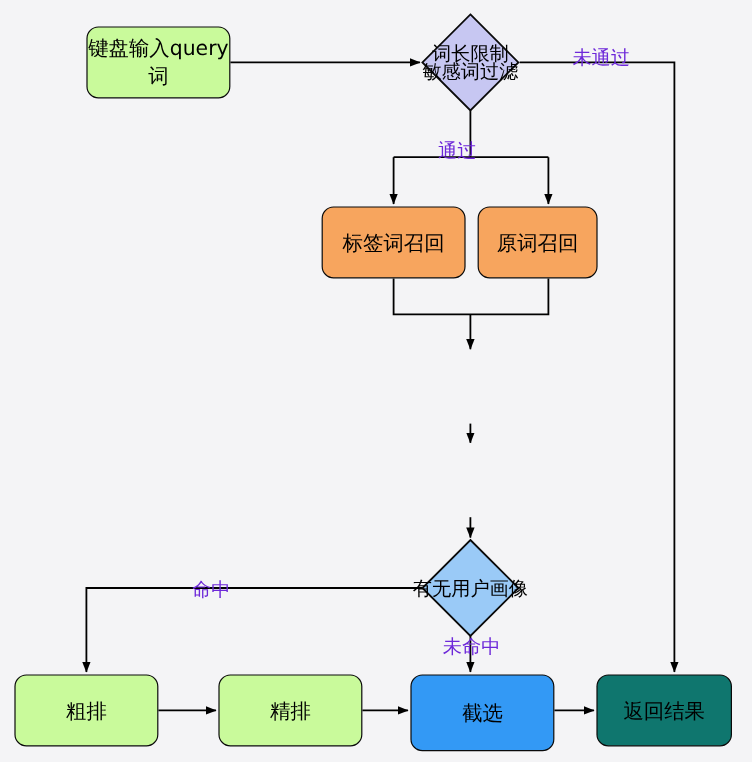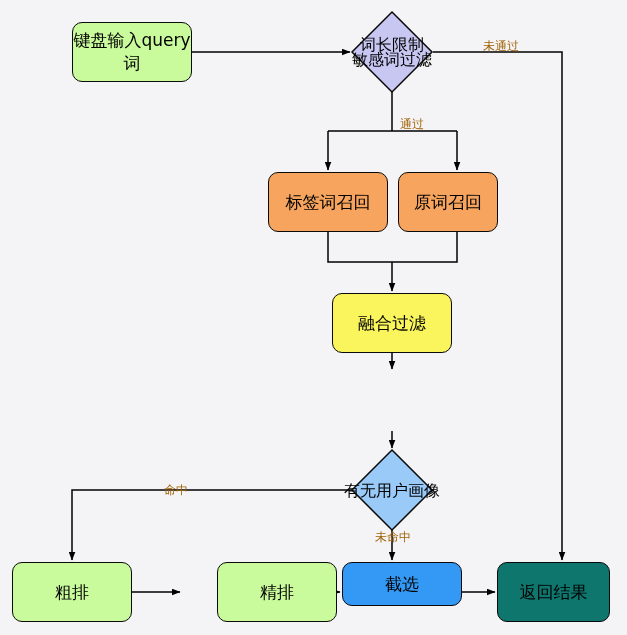--- a/index.html
+++ b/index.html
@@ -35,22 +35,22 @@
     position: absolute;
     font-size: 16px;
     color: #000;
     text-align: center;
     line-height: 15px;
     transform: translate(-50%, -50%);
     white-space: nowrap;
   }
   .edge-label {
     position: absolute;
-    font-size: 12px;
-    color: #a16207;
+    font-size: 16px;
+    color: #6d28d9;
     white-space: nowrap;
     transform: translateX(-50%);
   }
   .connector { stroke: #000; stroke-width: 1.5; fill: none; }
   .diamond-shape { stroke: #0a0a0a; stroke-width: 1.5; }
 </style>
 </head>
 <body>
 
 <div id="canvas" style="background-color: rgb(244, 244, 246);">
@@ -87,49 +87,46 @@
   </div>
 
   <div class="node" style="left: 268px; top: 172px; width: 120px; height: 60px; background-color: rgb(247, 165, 94); text-align: center;">
     <span>标签词召回</span>
   </div>
 
   <div class="node" style="left: 398px; top: 172px; width: 100px; height: 60px; background-color: rgb(247, 165, 94);">
     <span>原词召回</span>
   </div>
 
-  <div class="node" style="left: 332px; top: 293px; width: 120px; height: 60px; background-color: rgb(250, 245, 92);">
-    <span>融合过滤</span>
-  </div>
 
 
   <div class="node" style="left: 12px; top: 562px; width: 120px; height: 60px; background-color: rgb(201, 250, 155);">
     <span>粗排</span>
   </div>
 
-  <div class="node" style="left: 182px; top: 562px; width: 120px; height: 60px; background-color: rgb(201, 250, 155); margin-left: 35px;">
+  <div class="node" style="left: 182px; top: 562px; width: 120px; height: 60px; background-color: rgb(201, 250, 155);">
     <span>精排</span>
   </div>
 
-  <div class="node" style="left: 342px; top: 562px; width: 120px; height: 44px; background-color: rgb(51, 153, 245);">
+  <div class="node" style="left: 342px; top: 562px; width: 120px; height: 64px; background-color: rgb(51, 153, 245);">
     <span>截选</span>
   </div>
 
   <div class="node" style="left: 497px; top: 562px; width: 113px; height: 60px; background-color: #0f766e;">
     <span>返回结果</span>
   </div>
 
   <div class="diamond-label" style="left:392px; top:52px;">
     <div>词长限制</div>
     <div>敏感词过滤</div>
   </div>
 
   <div class="diamond-label" style="left:392px; top:490px;">有无用户画像</div>
 
   <div class="edge-label" style="left:501px; top:38px;">未通过</div>
 
-  <div class="edge-label" style="left:412px; top:116px;">通过</div>
+  <div class="edge-label" style="left:381px; top:116px;">通过</div>
 
   <div class="edge-label" style="left:176px; top:482px;">命中</div>
 
   <div class="edge-label" style="left:393px; top:529px;">未命中</div>
 
 </div>
 
 </body></html>

